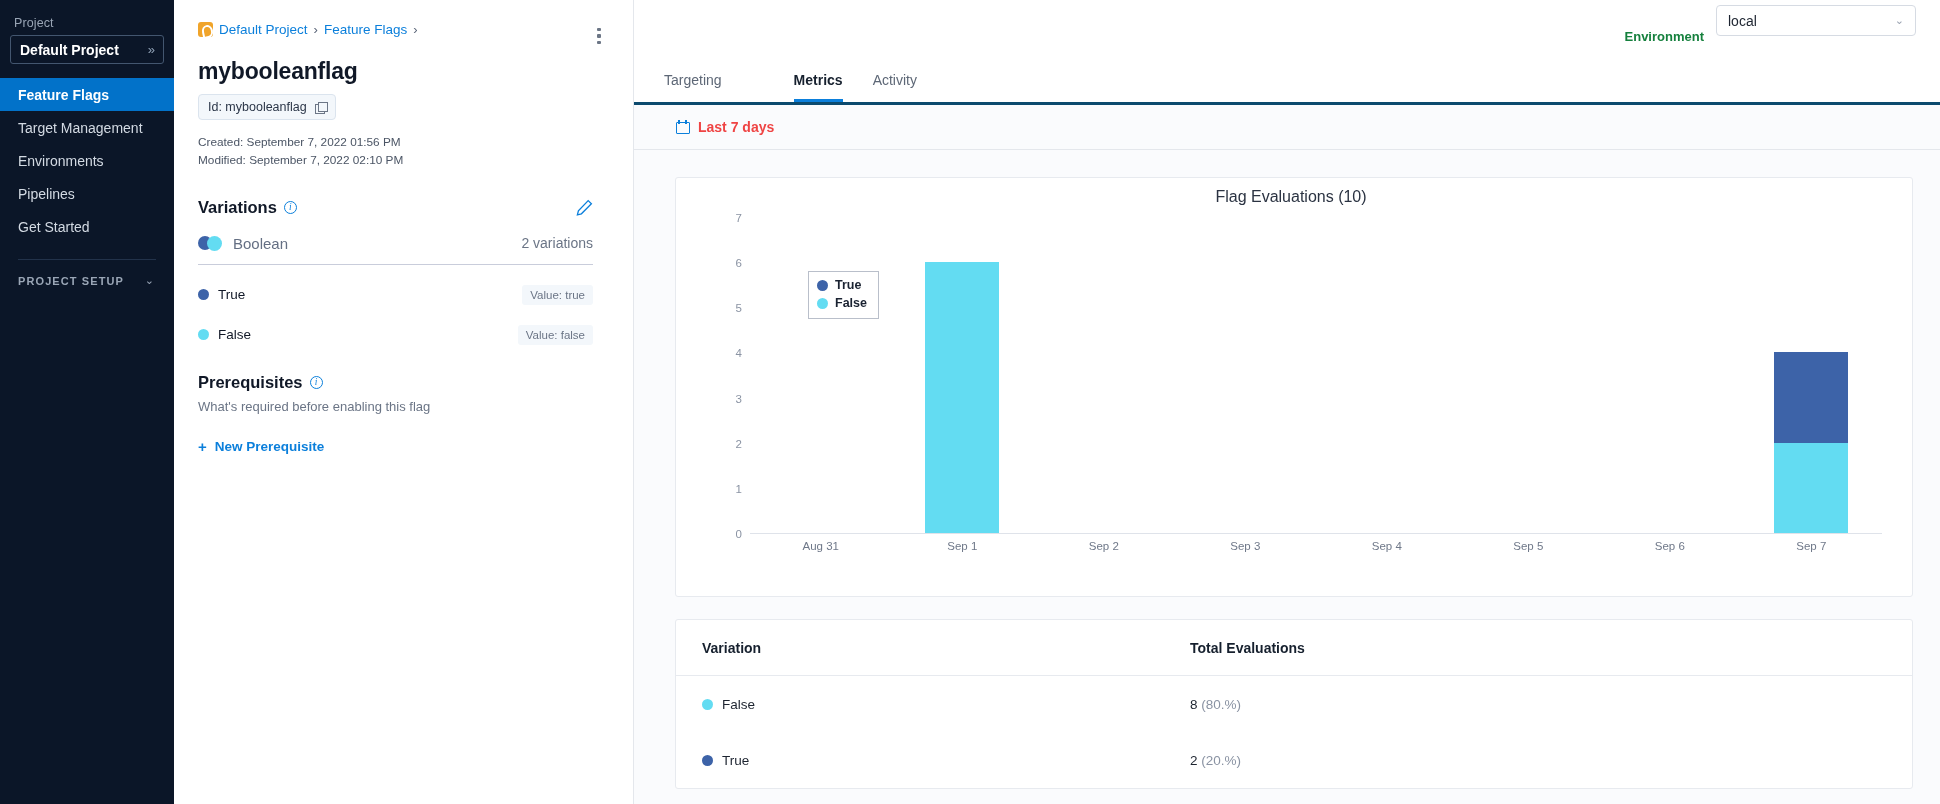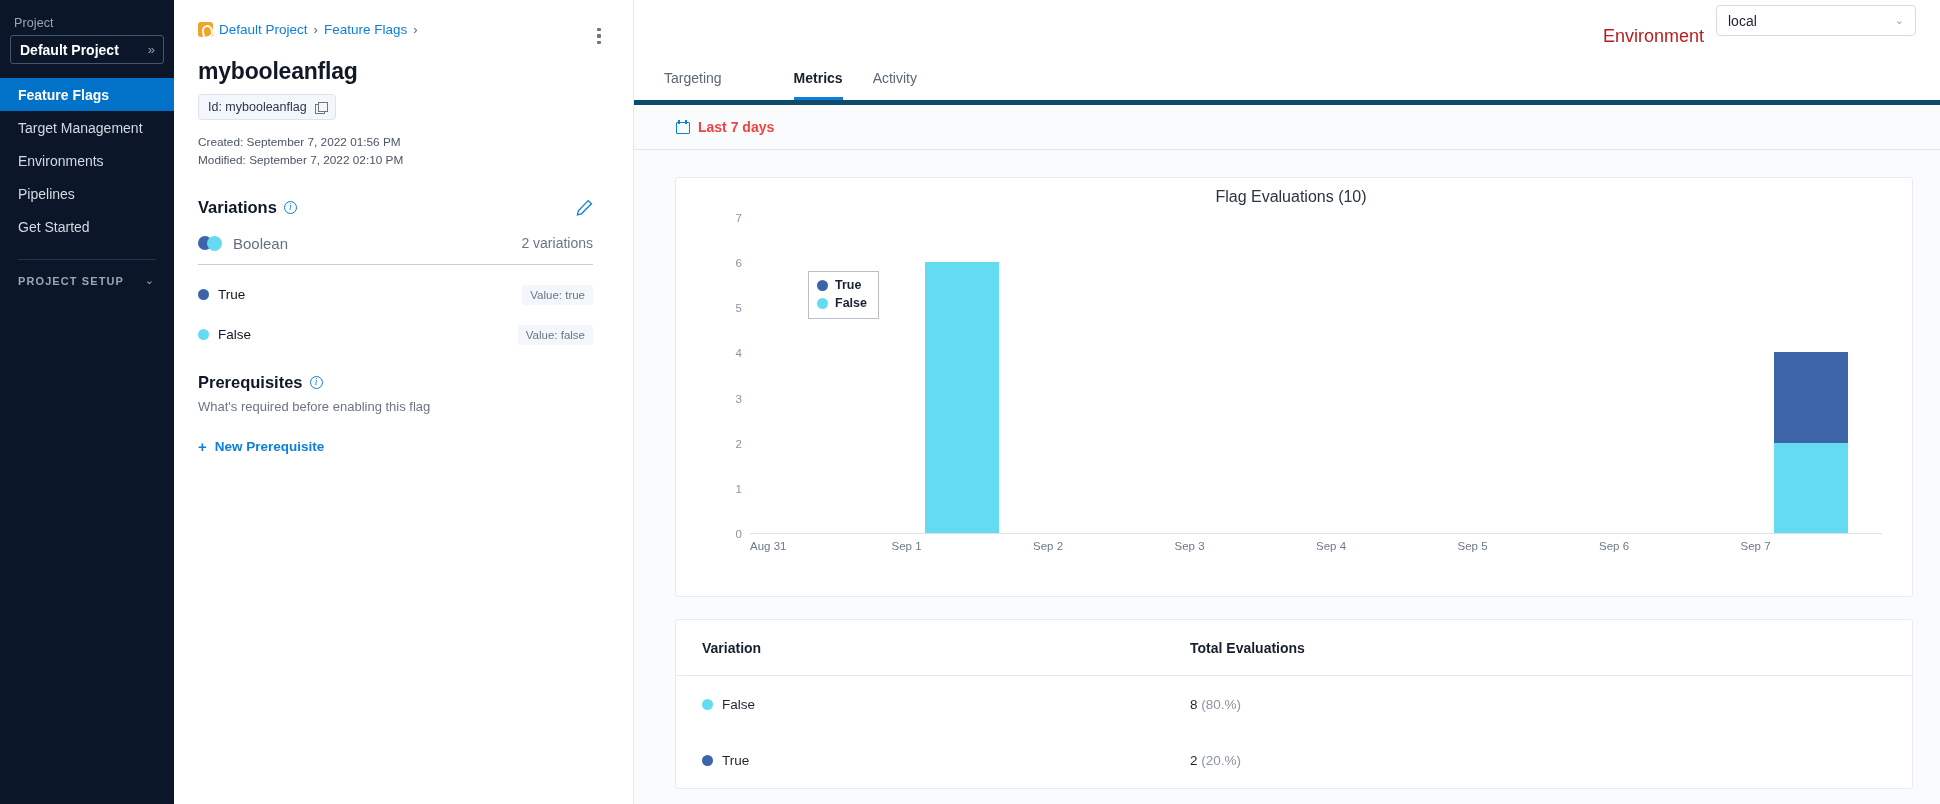--- a/index.html
+++ b/index.html
@@ -136,32 +136,32 @@
     font-size: 13.5px; color: #0b7fdb; font-weight: bold; cursor: pointer;
   }
   .plus-ico { font-size: 15px; line-height: 1; color: #0b7fdb; }
 
   
   .main { flex: 1 1 auto; height: 804px; display: flex; flex-direction: column; background: #fff; }
   .topbar {
     height: 61px; flex: 0 0 61px; display: flex; align-items: center;
     justify-content: flex-end; padding-right: 24px; background: #fff;
   }
-  .env-label { font-size: 18px; font-weight: normal; color: #b91c1c; margin-right: 12px; margin-top: 12px; }
+  .env-label { font-size: 13px; font-weight: bold; color: #15803d; margin-right: 12px; margin-top: 12px; }
   .env-select {
     width: 200px; height: 31px; border: 1px solid #d6dbe3; border-radius: 4px;
     display: flex; align-items: center; justify-content: space-between;
     padding: 0 11px; font-size: 14px; color: #1d2430; cursor: pointer;
     margin-bottom: 20px; background: #fff;
   }
   .sel-caret { color: #9aa2b1; font-size: 11px; }
 
   .tabs {
     height: 44px; flex: 0 0 44px; display: flex; align-items: flex-end;
-    gap: 30px; padding-left: 30px; border-bottom: 5px solid #0c4a6e;
+    gap: 30px; padding-left: 30px; border-bottom: 3px solid #0c4a6e;
     background: #fff;
   }
   .tab {
     font-size: 14px; color: #5d6776; padding-bottom: 11px;
     border-bottom: 3px solid transparent; cursor: pointer;
   }
   .tab.active { color: #16202e; font-weight: bold; border-bottom-color: #0b7fdb; margin-left: 42px; }
 
   .filterbar {
     height: 45px; flex: 0 0 45px; display: flex; align-items: center;
@@ -204,21 +204,21 @@
   .slot { flex: 1 1 0; position: relative; }
   .bar {
     position: absolute; bottom: 0; left: 50%; transform: translateX(-50%);
     width: 74px;
   }
   .seg { width: 100%; }
   .xlabels {
     position: absolute; left: 34px; right: 0; top: 322px; display: flex;
   }
   .xlab {
-    flex: 1 1 0; text-align: left; font-size: 11.5px; color: #6f7889;
+    flex: 1 1 0; text-align: center; font-size: 11.5px; color: #6f7889;
   }
   .legend {
     position: absolute; left: 92px; top: 53px; border: 1px solid #b9bfca;
     background: #fff; padding: 5px 11px 5px 8px; z-index: 5;
   }
   .leg-row { display: flex; align-items: center; gap: 7px; line-height: 1.42; }
   .leg-dot { width: 11px; height: 11px; border-radius: 50%; display: inline-block; }
   .leg-txt { font-size: 12.5px; font-weight: bold; color: #1a2231; }
 
   .table-card { margin-top: 22px; }

